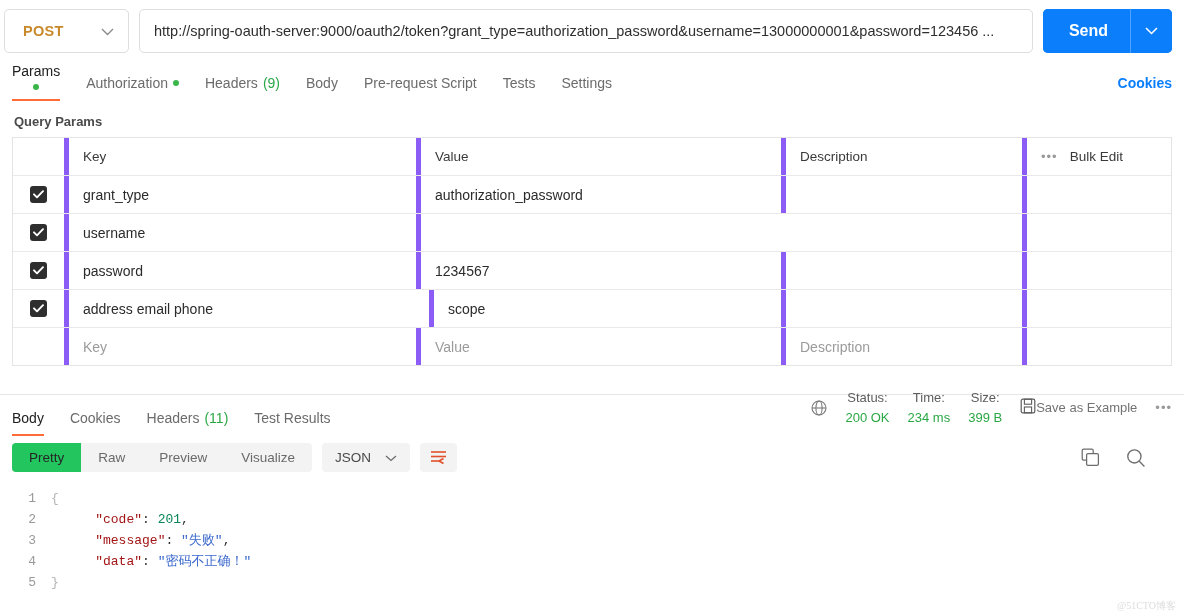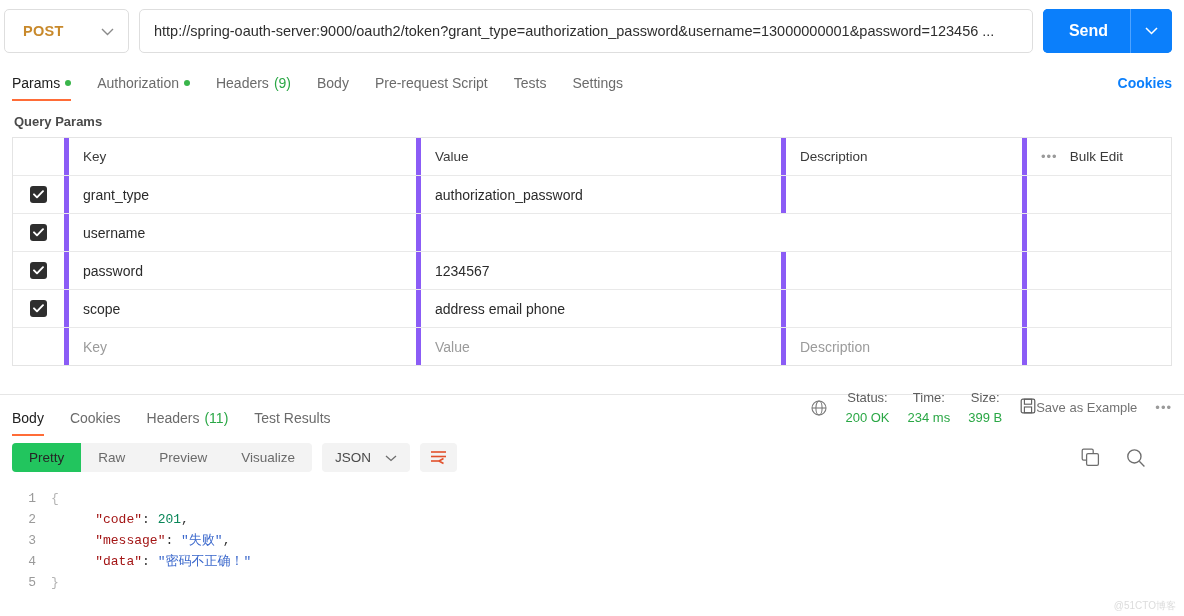--- a/index.html
+++ b/index.html
@@ -88,21 +88,21 @@
   .tab {
     font-size: 14px;
     color: #6b6b6b;
     padding: 0 0 9px 0;
     margin-right: 26px;
     cursor: pointer;
     display: flex; align-items: center; gap: 5px;
     position: relative;
     white-space: nowrap;
   }
-  .tab.active { color: #202020; }
+  .tab.active { color: #202020; flex-direction: column; }
   .tab.active::after {
     content: ""; position: absolute;
     left: 0; right: 0; bottom: -1px;
     height: 2px; background: #ff6c37;
   }
   .dot-green {
     width: 6px; height: 6px; border-radius: 50%;
     background: #39b54a; display: inline-block;
     margin-bottom: 1px;
   }
@@ -236,20 +236,21 @@
   }
   .code-txt { white-space: pre; }
   .k-key { color: #a31515; }
   .k-num { color: #098658; }
   .k-str { color: #3b68cc; }
   .k-pun { color: #333333; }
   .watermark {
     position: absolute; right: 8px; bottom: 3px;
     font-size: 10px; color: #dcdcdc;
     user-select: none;
+    font-family: Liberation Serif, serif;
   }
 </style>
 </head>
 <body>
 
 <div class="urlbar">
   <div class="method-box">
     <span class="method-label">POST</span>
     <span class="method-caret">
       <svg width="13" height="8" viewBox="0 0 13 8">
@@ -355,22 +356,22 @@
   </div>
 
   <div class="trow">
     <div class="cell c-check">
       <span class="chk">
         <svg width="11" height="9" viewBox="0 0 11 9">
             <path d="M1 4.3l3 3L10 1.2" stroke="#fff" stroke-width="1.9" fill="none" stroke-linecap="round" stroke-linejoin="round"></path>
           </svg>
       </span>
     </div>
+    <div class="cell c-val">address email phone</div>
     <div class="cell c-key">scope</div>
-    <div class="cell c-val">address email phone</div>
     <div class="cell c-desc"></div>
     <div class="cell c-bulk"></div>
   </div>
 
   <div class="trow">
     <div class="cell c-check"></div>
     <div class="cell c-key ph">Key</div>
     <div class="cell c-val ph">Value</div>
     <div class="cell c-desc ph">Description</div>
     <div class="cell c-bulk"></div>

